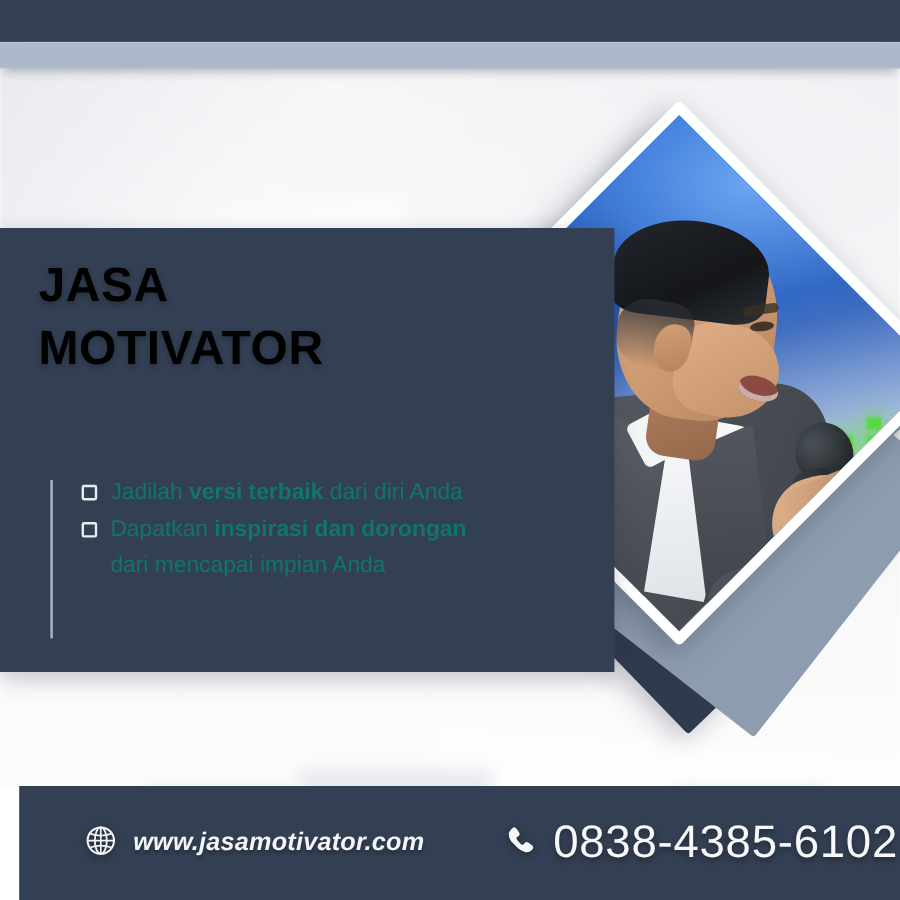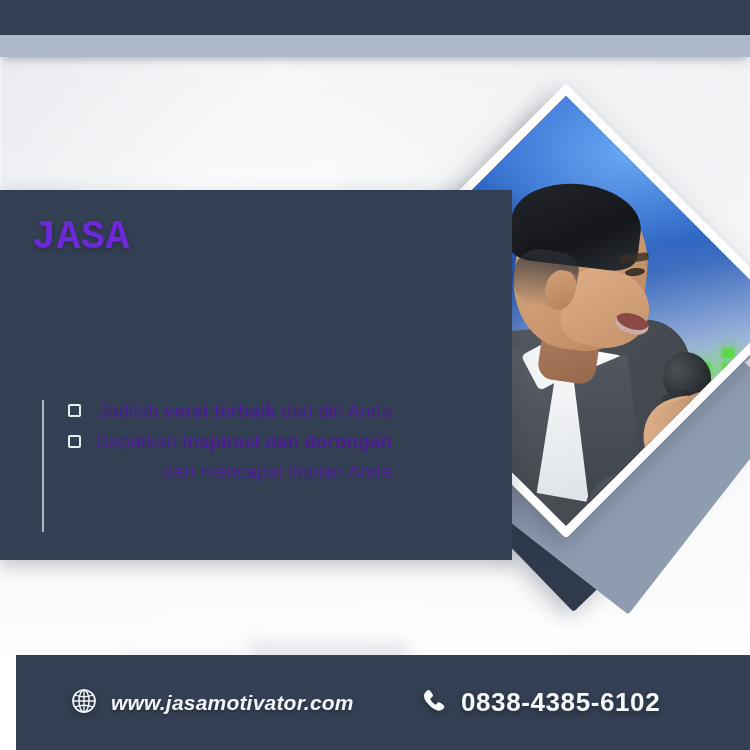--- a/index.html
+++ b/index.html
@@ -335,28 +335,27 @@
     position: absolute;
     left: 0; top: 190px;
     width: 512px; height: 370px;
     box-shadow: 0 6px 18px rgba(45,54,70,0.28);
   }
 
   .headline {
     position: absolute;
     left: 32px; top: 212px;
     width: 360px;
-    color: #6d28d9;
+    color: #000000;
     font-size: 40px;
     font-weight: bold;
     line-height: 52px;
     letter-spacing: 0.5px;
     text-transform: uppercase;
     text-shadow: 0 2px 4px rgba(20,26,36,0.4);
-    font-family: Liberation Mono, monospace;
   }
   .headline span { display: block; }
 
   .bullets-wrap {
     position: absolute;
     left: 42px; top: 396px;
     width: 350px;
   }
   .accent-line {
     position: absolute;
@@ -364,27 +363,26 @@
     width: 2px; height: 132px;
     background: #c3ccd8;
     opacity: 0.85;
   }
   .bullet-list {
     margin-left: 26px;
     list-style: none;
   }
   .bullet-item {
     position: relative;
-    color: #4c1d95;
+    color: #0f766e;
     font-size: 19px;
     line-height: 30px;
     padding-left: 24px;
     margin-bottom: 1px;
     font-weight: normal;
-    text-align: right;
   }
   .bullet-item .box {
     position: absolute;
     left: 0; top: 8px;
     width: 13px; height: 13px;
     border: 2px solid #e9edf2;
     border-radius: 2px;
   }
   .bullet-item b { font-weight: bold; }
 
@@ -421,22 +419,22 @@
   .web-text {
     color: #f2f5f8;
     font-size: 21px;
     font-style: italic;
     font-weight: bold;
     letter-spacing: 0.2px;
     text-shadow: 0 2px 3px rgba(18,24,34,0.45);
   }
   .phone-text {
     color: #f6f8fa;
-    font-size: 26px;
-    font-weight: bold;
+    font-size: 38px;
+    font-weight: normal;
     letter-spacing: 0.6px;
     text-shadow: 0 2px 4px rgba(18,24,34,0.5);
     text-align: center;
   }
 </style>
 </head>
 <body>
 
 <div id="poster">
 
@@ -491,20 +489,21 @@
         <div class="sp-finger f3"></div>
         <div class="sp-sleeve"></div>
       </div>
     </div>
   </div>
 
   <div class="panel" style="background: rgb(51, 63, 82);"></div>
 
   <div class="headline">
     <span>JASA</span>
+    <span>MOTIVATOR</span>
   </div>
 
   <div class="bullets-wrap">
     <div class="accent-line" style="background: rgb(195, 204, 216);"></div>
     <ul class="bullet-list">
       <li class="bullet-item">
         <span class="box"></span>
         <span class="rich"><span>Jadilah </span><b>versi terbaik </b><span>dari diri Anda</span></span>
       </li>
       <li class="bullet-item">

